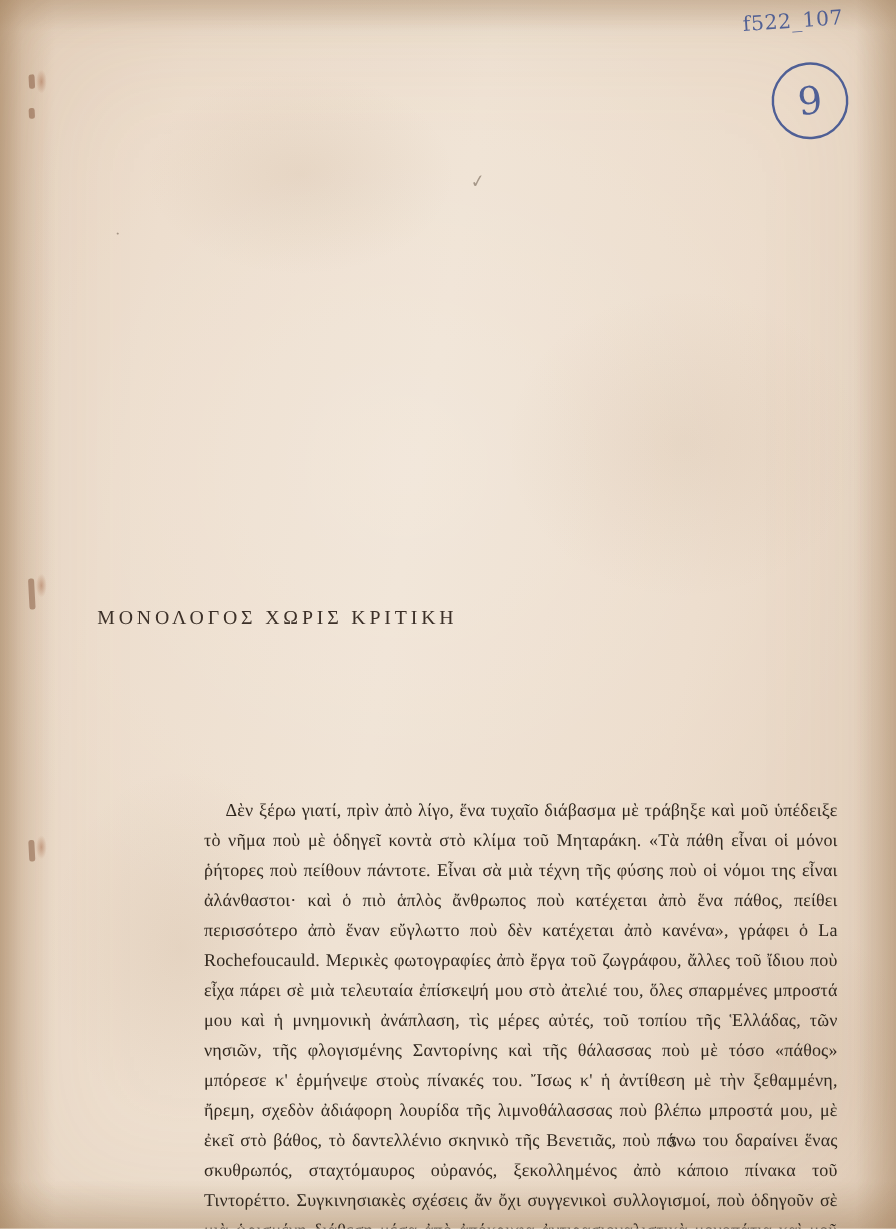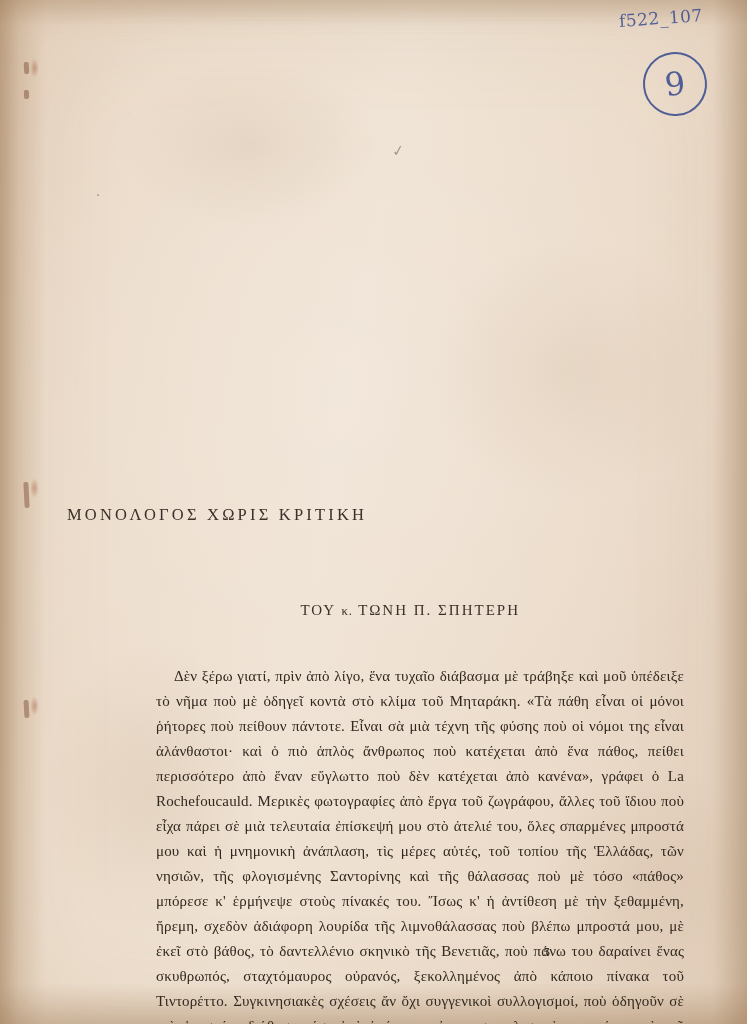--- a/index.html
+++ b/index.html
@@ -114,21 +114,21 @@
   .pencil-mark {
     position: absolute;
     color: #6a5a4a;
     font-size: 13px;
     opacity: 0.55;
     font-family: "DejaVu Serif", serif;
   }
   
   #content {
     position: absolute;
-    left: 4px; top: 0;
+    left: 18px; top: 0;
     width: 608px;
     height: 1024px;
   }
   #kicker {
     position: absolute;
     left: 63px;
     top: 505px;
     font-family: "Liberation Serif", serif;
     font-size: 16.5px;
     letter-spacing: 3.2px;
@@ -214,25 +214,20 @@
   <div id="archive-ref">f522_107</div>
   <div id="circled-number">9</div>
   <div class="pencil-mark" style="left:392px; top:142px; transform:rotate(-8deg); font-size:15px;">✓</div>
   <div class="pencil-mark" style="left:96px; top:188px;">·</div>
 
   <div id="content">
 
     <div id="kicker">ΜΟΝΟΛΟΓΟΣ  ΧΩΡΙΣ  ΚΡΙΤΙΚΗ</div>
 
 
-    <div id="byline">
-      <span>ΤΟΥ</span>
-      <span class="small">κ.</span>
-      <span>ΤΩΝΗ  Π.  ΣΠΗΤΕΡΗ</span>
-    </div>
 
     <div id="body">
       <p>Δὲν ξέρω γιατί, πρὶν ἀπὸ λίγο, ἕνα τυχαῖο διάβασμα μὲ τράβηξε καὶ μοῦ ὑπέδειξε τὸ νῆμα ποὺ μὲ ὁδηγεῖ κοντὰ στὸ κλίμα τοῦ Μηταράκη. «Τὰ πάθη εἶναι οἱ μόνοι ῥήτορες ποὺ πείθουν πάντοτε. Εἶναι σὰ μιὰ τέχνη τῆς φύσης ποὺ οἱ νόμοι της εἶναι ἀλάνθαστοι· καὶ ὁ πιὸ ἁπλὸς ἄνθρωπος ποὺ κατέχεται ἀπὸ ἕνα πάθος, πείθει περισσότερο ἀπὸ ἕναν εὔγλωττο ποὺ δὲν κατέχεται ἀπὸ κανένα», γράφει ὁ La Rochefoucauld. Μερικὲς φωτογραφίες ἀπὸ ἔργα τοῦ ζωγράφου, ἄλλες τοῦ ἴδιου ποὺ εἶχα πάρει σὲ μιὰ τελευταία ἐπίσκεψή μου στὸ ἀτελιέ του, ὅλες σπαρμένες μπροστά μου καὶ ἡ μνημονικὴ ἀνάπλαση, τὶς μέρες αὐτές, τοῦ τοπίου τῆς Ἑλλάδας, τῶν νησιῶν, τῆς φλογισμένης Σαντορίνης καὶ τῆς θάλασσας ποὺ μὲ τόσο «πάθος» μπόρεσε κ' ἑρμήνεψε στοὺς πίνακές του. Ἴσως κ' ἡ ἀντίθεση μὲ τὴν ξεθαμμένη, ἤρεμη, σχεδὸν ἀδιάφορη λουρίδα τῆς λιμνοθάλασσας ποὺ βλέπω μπροστά μου, μὲ ἐκεῖ στὸ βάθος, τὸ δαντελλένιο σκηνικὸ τῆς Βενετιᾶς, ποὺ πάνω του δαραίνει ἕνας σκυθρωπός, σταχτόμαυρος οὐρανός, ξεκολλημένος ἀπὸ κάποιο πίνακα τοῦ Τιντορέττο. Συγκινησιακὲς σχέσεις ἄν ὄχι συγγενικοὶ συλλογισμοί, ποὺ ὁδηγοῦν σὲ μιὰ ὡρισμένη διάθεση μέσα ἀπὸ ἀπόκρυφα ἀντιρασιοναλιστικὰ μονοπάτια καὶ μοῦ δίνουν τὴν ἐπιβεβαίωση τοῦ μαθηματικοῦ σχεδὸν τύπου: Μηταράκης ἴσον πάθος, πάθος στὸ χρῶμα, πάθος στὴ φόρμα, στὸ σχέδιο, στὴ σύλληψη, πάθος—ποιὸς ξέρει; — στὴ ζωή. Ἀρκεῖ νὰ τὸν κοιτάξεις καὶ νὰ τοῦ μιλήσεις, ν' ἀκούσεις τὴ ζεστὴ φωνή του καὶ νὰ παρατηρήσεις τὰ εὐαίσθητα, αἰσθαντικὰ χέρια γιὰ νὰ ἔχεις τὴν ἀπάντηση. Ὁμολογῶ πὼς τὸ ζωγραφικὸ</p>
     </div>
 
     <div id="folio">5</div>
   </div>
 </div>
 
 </body></html>

